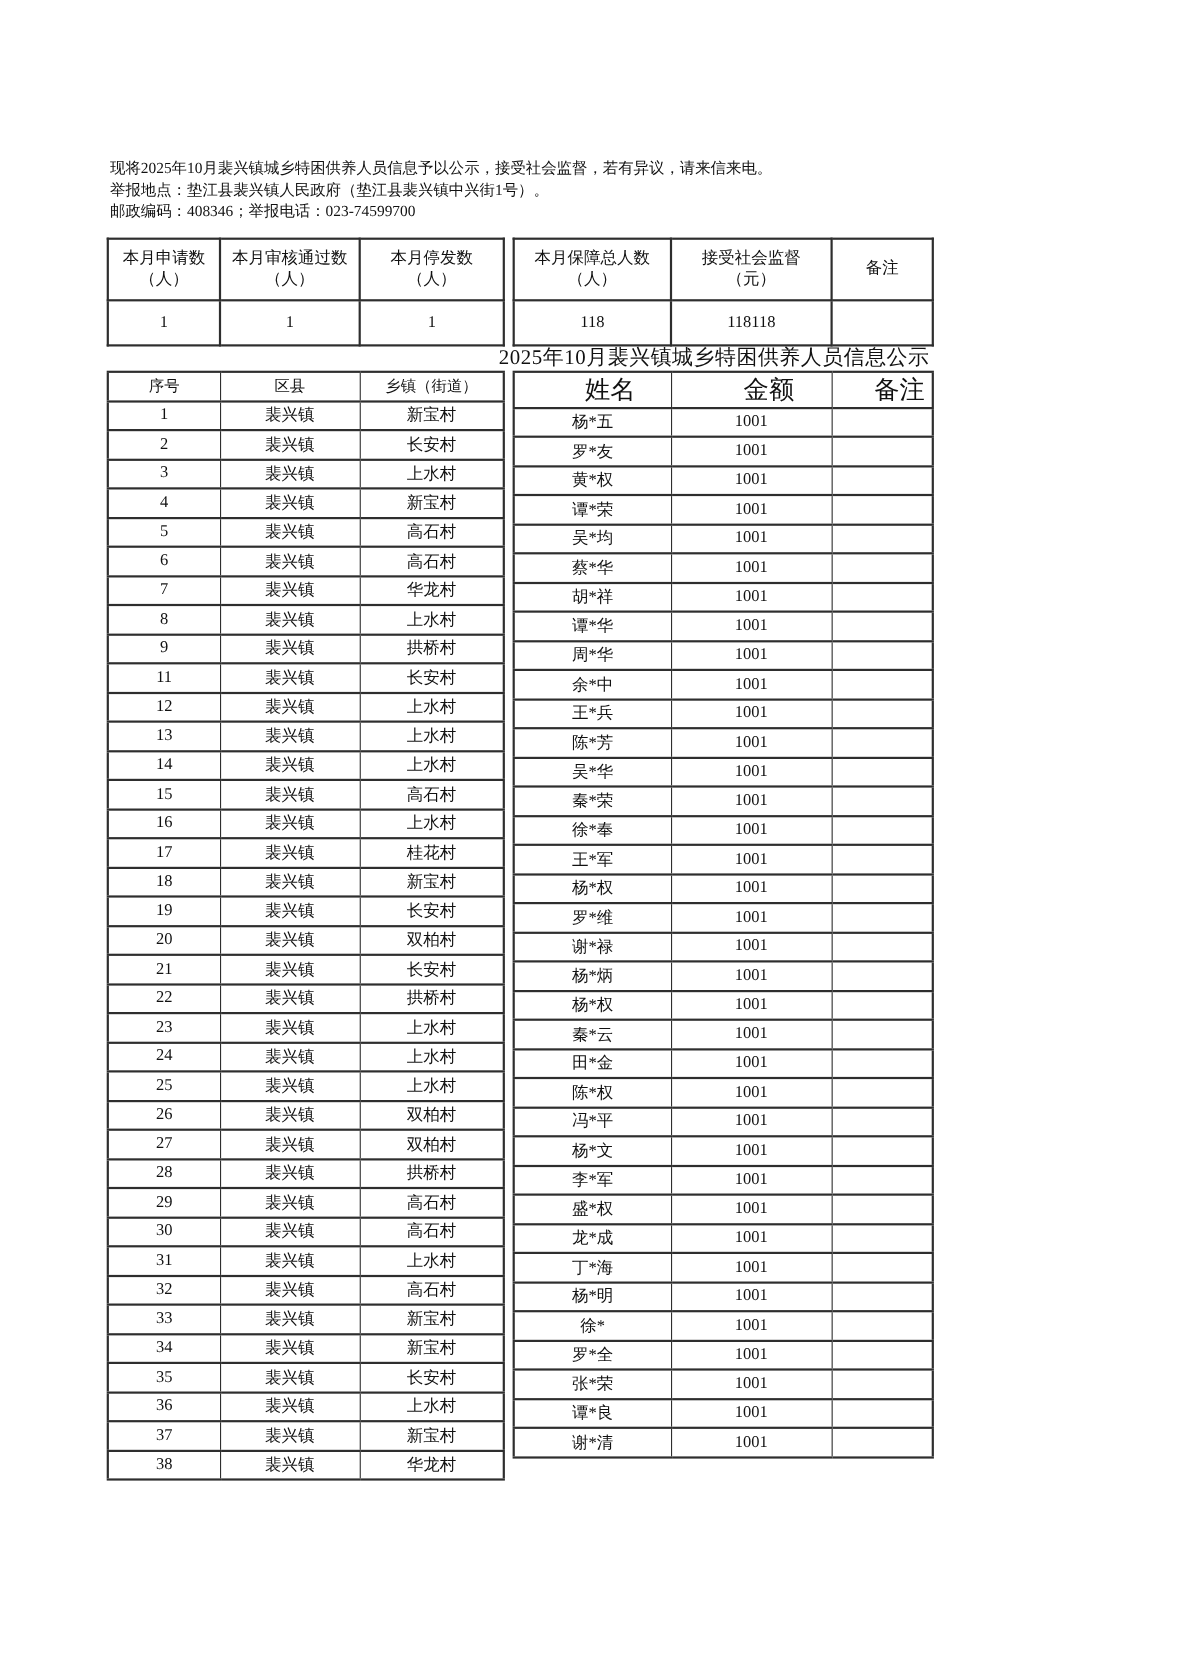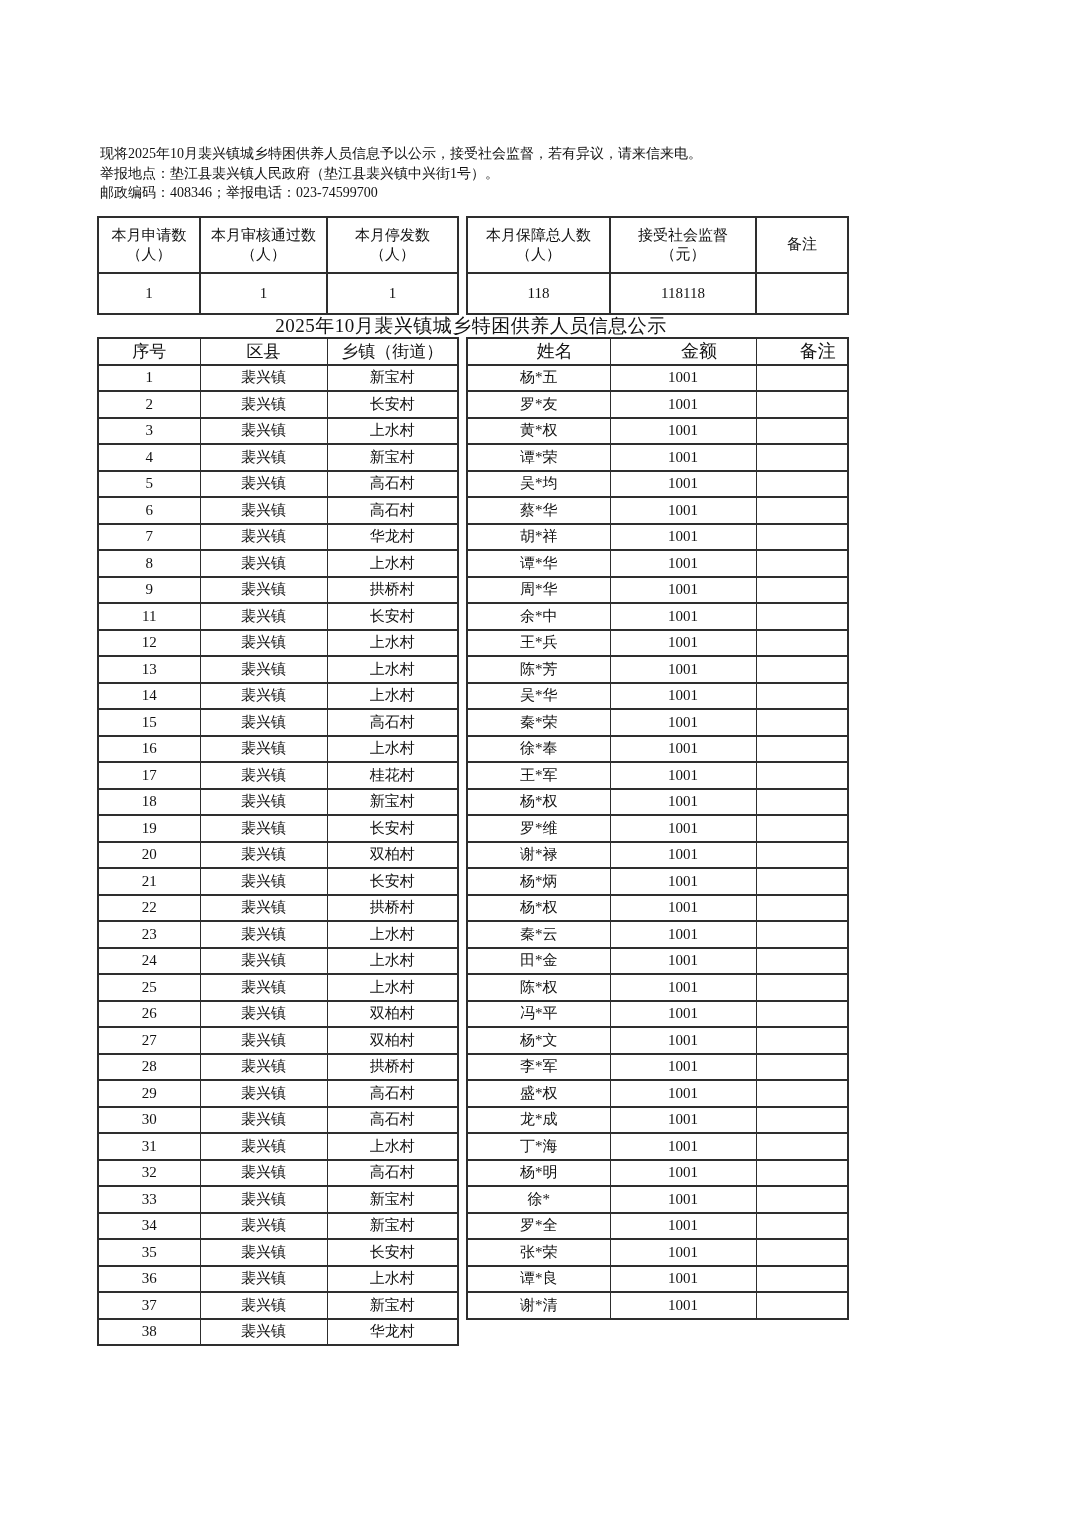--- a/index.html
+++ b/index.html
@@ -52,43 +52,43 @@
     height: 39px;
     font-size: 15px;
   }
   .sum-left  { width: 360px; }
   .sum-right { width: 381px; }
   
   .title {
     margin: 0;
     height: 22px;
     line-height: 22px;
-    text-align: center;
+    text-align: right;
     font-size: 19px;
     font-weight: normal;
     letter-spacing: 0.5px;
   }
   
   .main { border: 2px solid #2e2e2e; }
   .main th, .main td {
     border: 1px solid #2e2e2e;
     border-top-width: 2px;
     border-bottom-width: 2px;
     text-align: center;
     vertical-align: middle;
     padding: 0;
     overflow: hidden;
     white-space: nowrap;
   }
   .main th {
     height: 25px;
     font-weight: normal;
-    font-size: 17px;
-  }
-  .main-right th { font-size: 18px; padding-left: 32px; }
+    font-size: 14px;
+  }
+  .main-right th { font-size: 23px; padding-left: 32px; }
   .main td {
     height: 24.5px;
     font-size: 15px;
   }
   .main-left  { width: 360px; }
   .main-right { width: 381px; }
   col.c-idx  { width: 102px; }
   col.c-dist { width: 127px; }
   col.c-vill { width: 131px; }
   col.c-name { width: 143px; }

